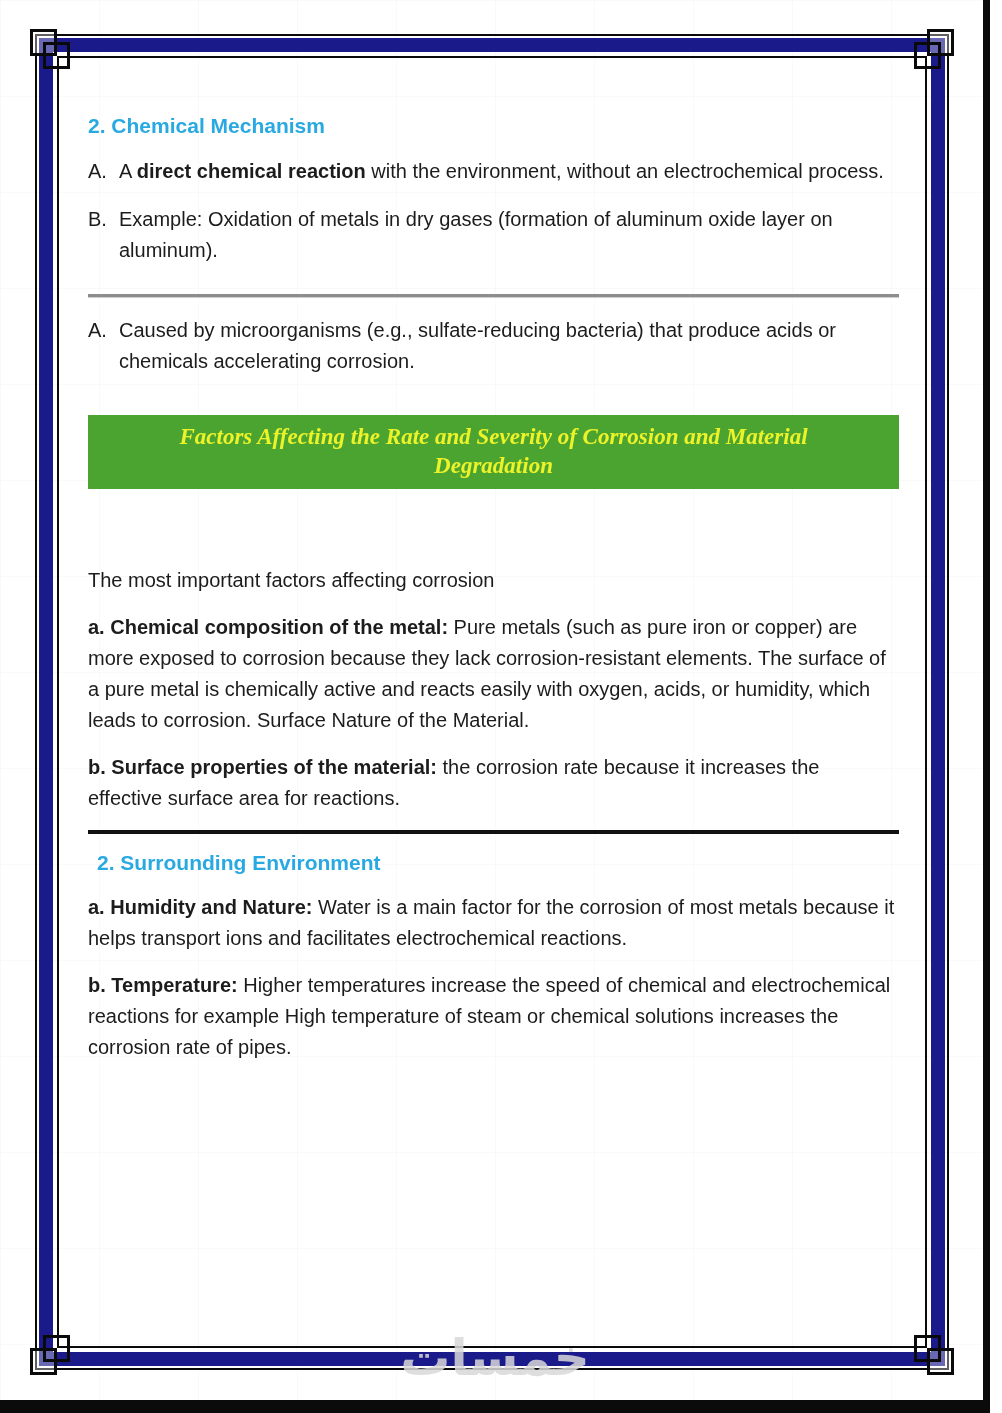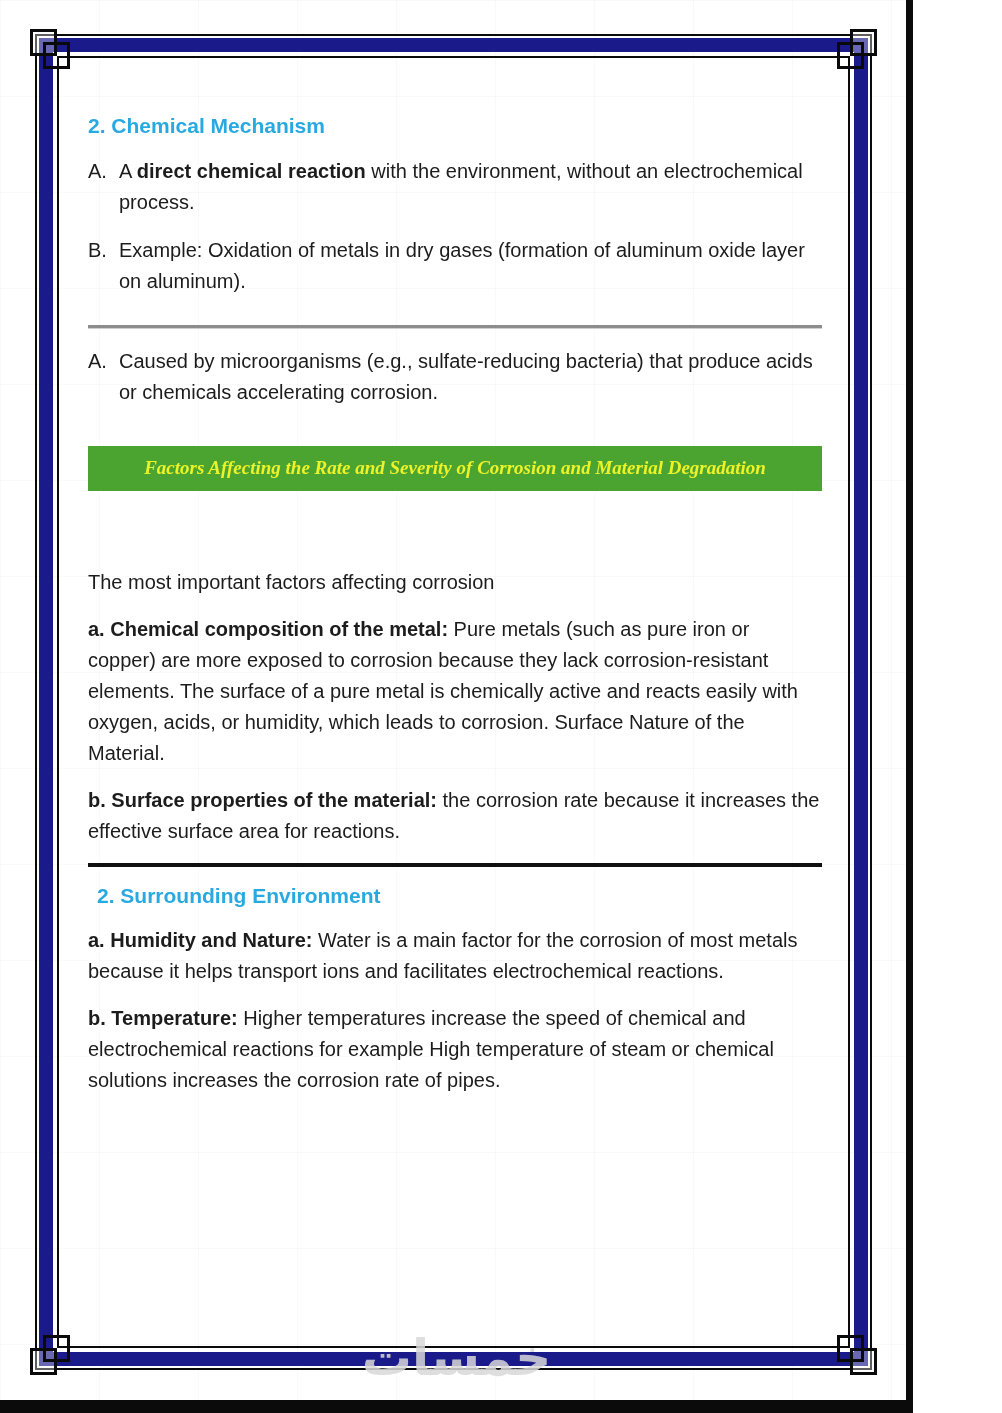--- a/index.html
+++ b/index.html
@@ -1,19 +1,19 @@
 <!DOCTYPE html>
 <html style="--navy: #1a1a8a; --accent: #29a9e1; --green: #4ca430; --yellow: #ecf329;"><head>
 <meta charset="utf-8">
 <style>
   html, body { margin: 0; padding: 0; background: #ffffff; }
 
   .page {
     position: relative;
-    width: 913px;
+    width: 990px;
     height: 1413px;
     background: #ffffff;
     overflow: hidden;
     font-family: "Liberation Sans", sans-serif;
     color: #1c1c1c;
     
     background-image:
       linear-gradient(rgba(20,20,90,0.025) 1px, transparent 1px),
       linear-gradient(90deg, rgba(20,20,90,0.025) 1px, transparent 1px);
     background-size: 99px 96px;
@@ -70,21 +70,21 @@
 
   .banner {
     margin-top: 38px;
     background: var(--green, #4ca430);
     text-align: center;
     padding: 7px 30px 9px 30px;
   }
   .banner-title {
     font-family: "Liberation Serif", "DejaVu Serif", serif;
     font-style: italic; font-weight: bold;
-    font-size: 19px; line-height: 29px;
+    font-size: 23px; line-height: 29px;
     color: var(--yellow, #ecf329);
   }
 
   .sp-26 { margin-top: 26px; }
   .intro { margin-top: 76px; }
   .f-heading { margin-top: 22px; }
   .f2-heading { margin-top: 15px; padding-left: 9px; }
   .para { margin-top: 16px; }
   b { font-weight: bold; }
 

